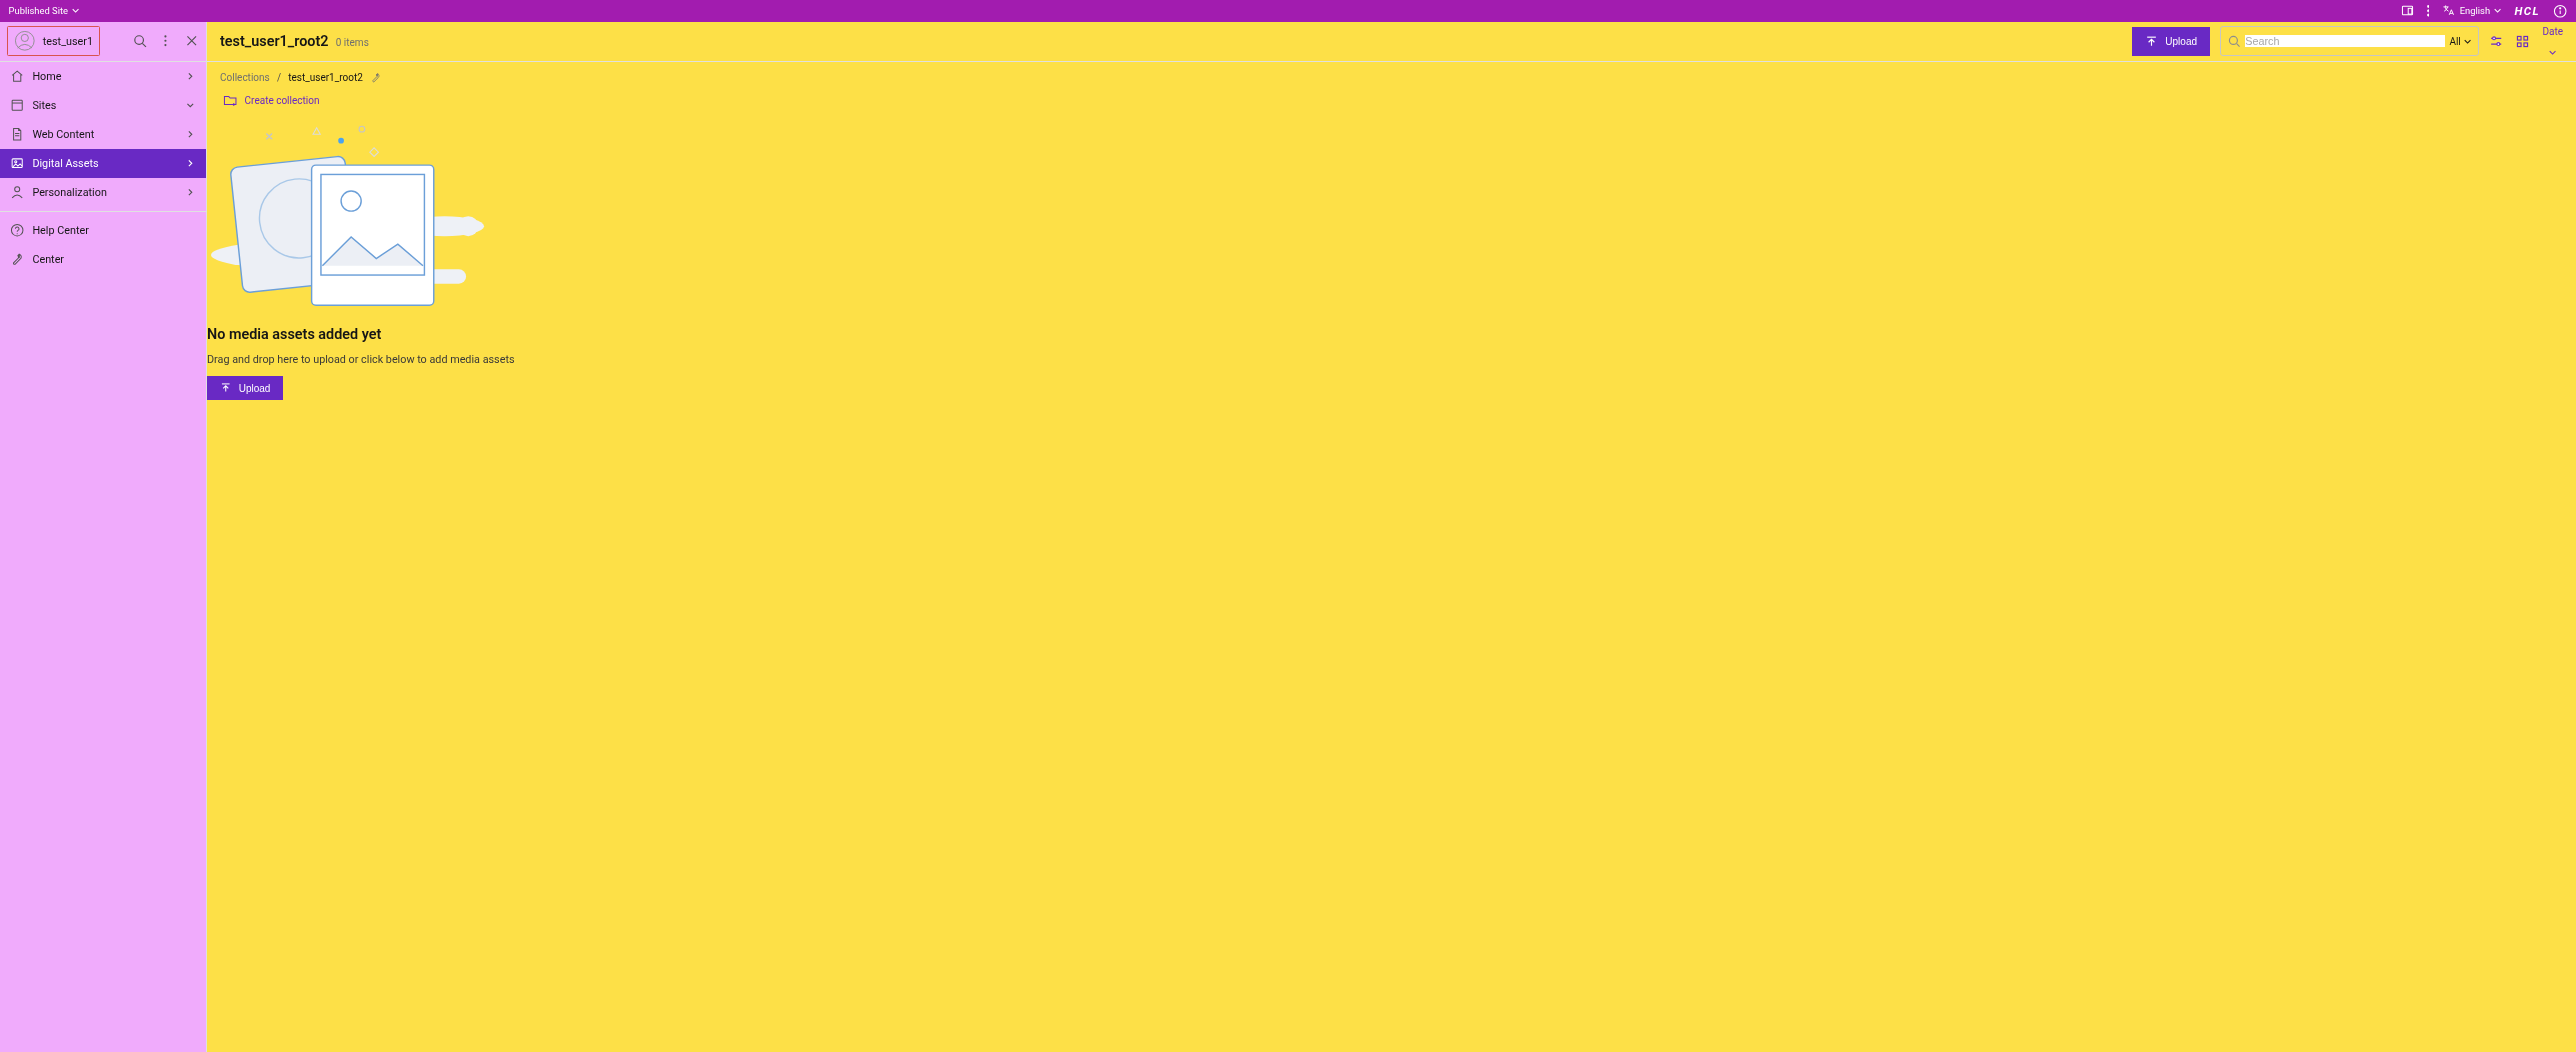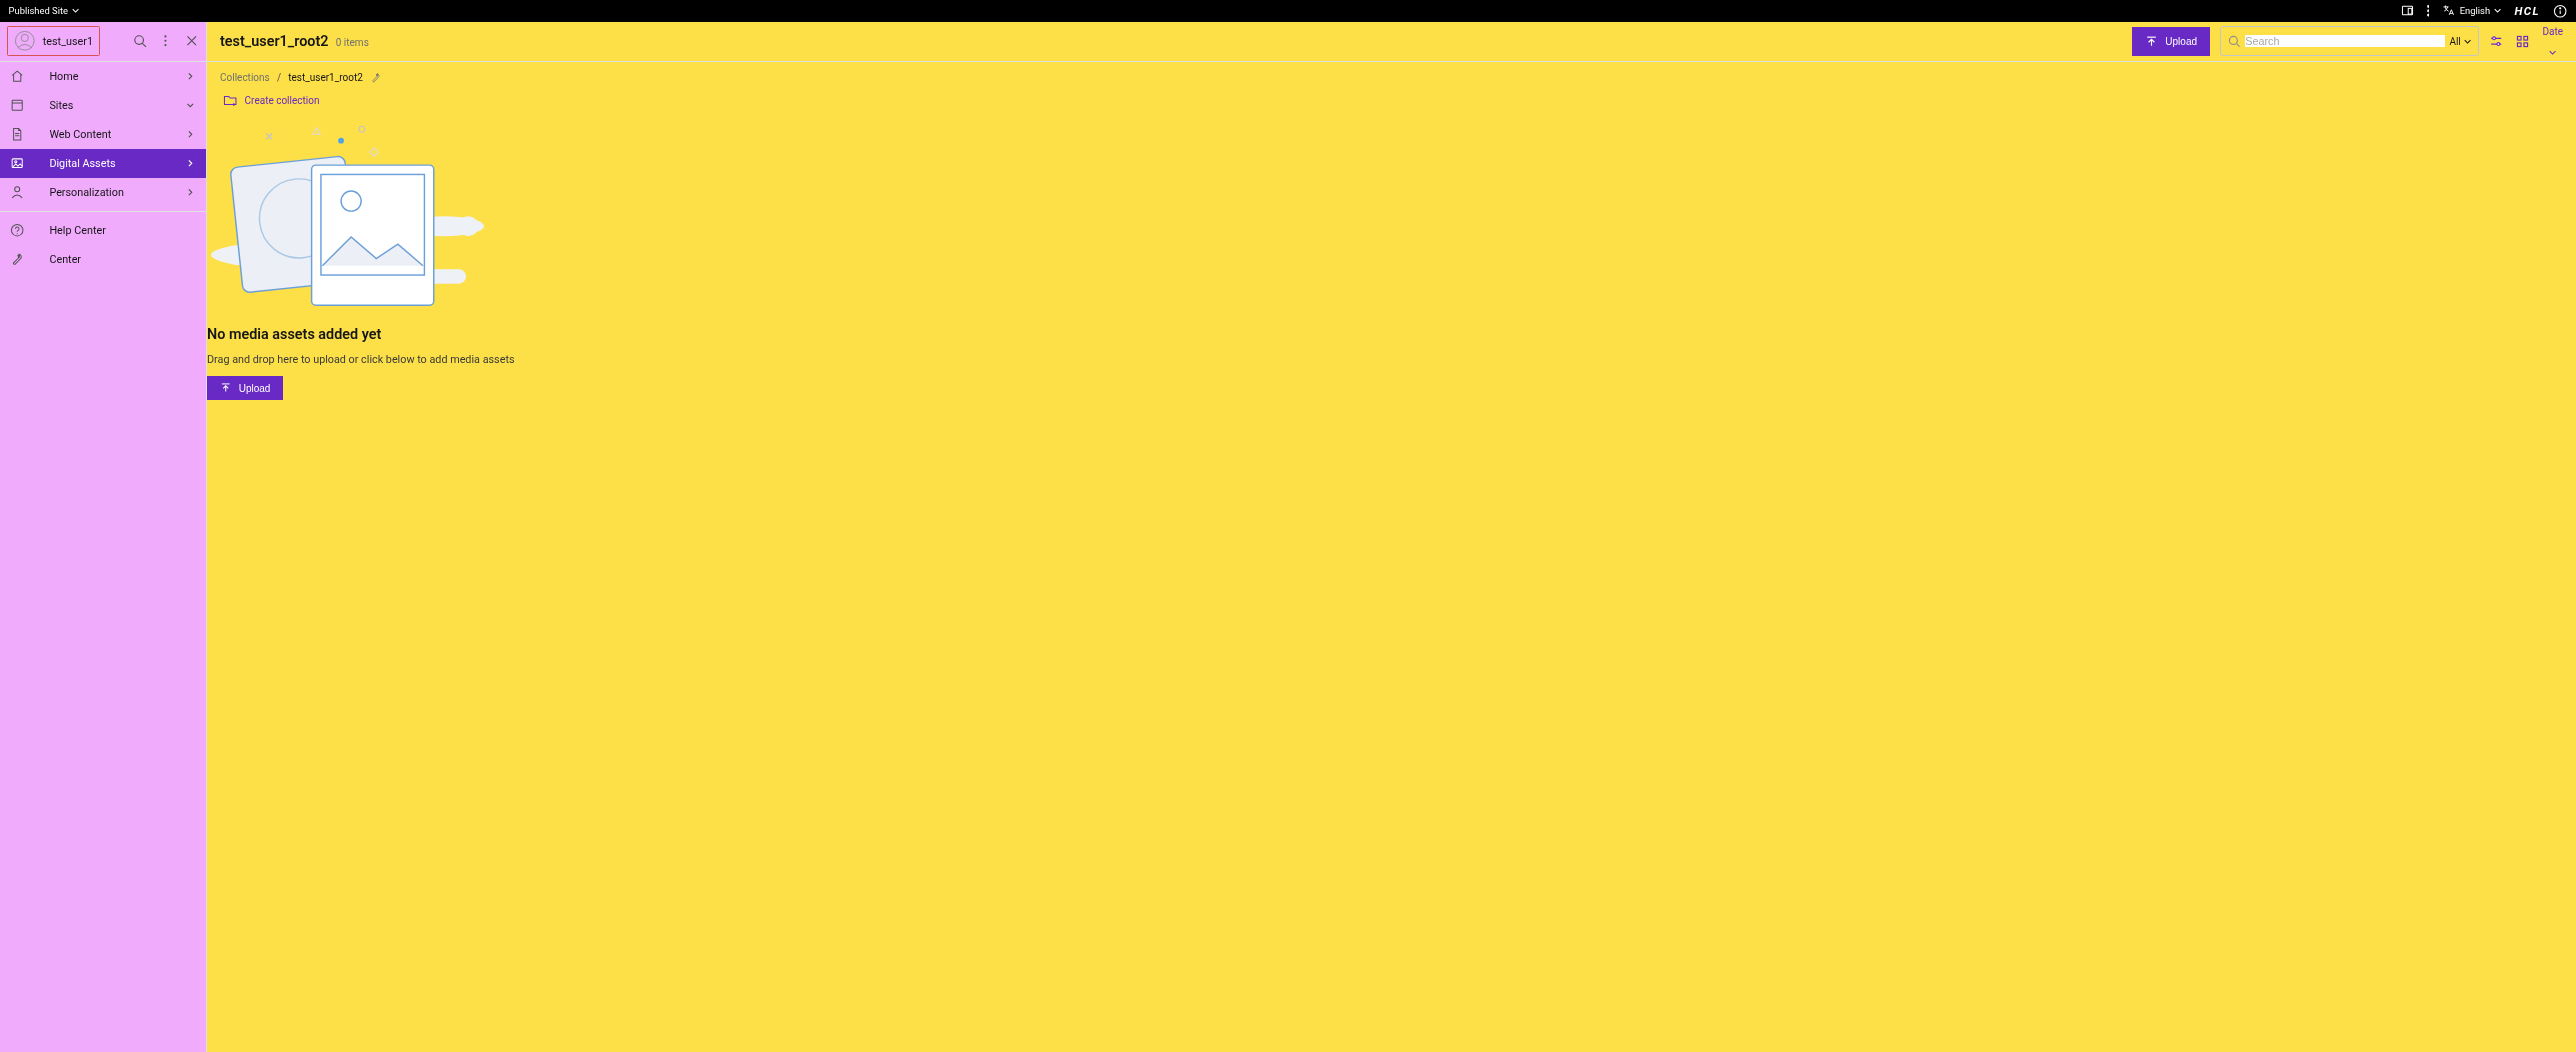--- a/index.html
+++ b/index.html
@@ -1,21 +1,21 @@
 <!DOCTYPE html>
 <html><head>
 <meta charset="utf-8">
 <style>
   * { box-sizing: border-box; margin: 0; padding: 0; }
   html, body { height: 100%; font-family: -apple-system, BlinkMacSystemFont, "Segoe UI", Roboto, Helvetica, Arial, sans-serif; font-size: 10px; color: #161616; }
   body { display: flex; flex-direction: column; }
 
   
   .topbar {
-    background: #000000;
+    background: #a21caf;
     color: #fff;
     height: 21.6px;
     display: flex;
     align-items: center;
     padding: 0 8.6px;
     font-size: 9.4px;
   }
   .topbar-left { display: flex; align-items: center; gap: 4.3px; cursor: pointer; }
   .topbar-spacer { flex: 1; }
   .topbar-right { display: flex; align-items: center; gap: 13px; }
@@ -58,21 +58,21 @@
   .user-chip .name { font-size: 10.8px; }
   .sidebar-header .actions { margin-left: auto; display: flex; gap: 11.5px; align-items: center; }
   .sidebar-header .actions .ibtn { width: 14.4px; height: 14.4px; display:flex; align-items:center; justify-content:center; cursor:pointer; }
 
   .nav { list-style: none; }
   .nav li {
     display: flex;
     align-items: center;
     height: 29px;
     padding: 0 10px;
-    gap: 25px;
+    gap: 8px;
     cursor: pointer;
     color: #161616;
   }
   .nav li .nav-icon { width: 14.4px; height: 14.4px; display:flex; align-items:center; justify-content:center; }
   .nav li .label { flex: 1; font-size: 10.8px; }
   .nav li.active { background: #6929c4; color: #fff; }
   .nav li.active svg { stroke: #fff; }
   .nav li .chev { width: 11.5px; height: 11.5px; display:flex; align-items:center; justify-content:center; }
 
   .nav-divider { height: 0.7px; background: #e0e0e0; margin: 4.3px 0; }

